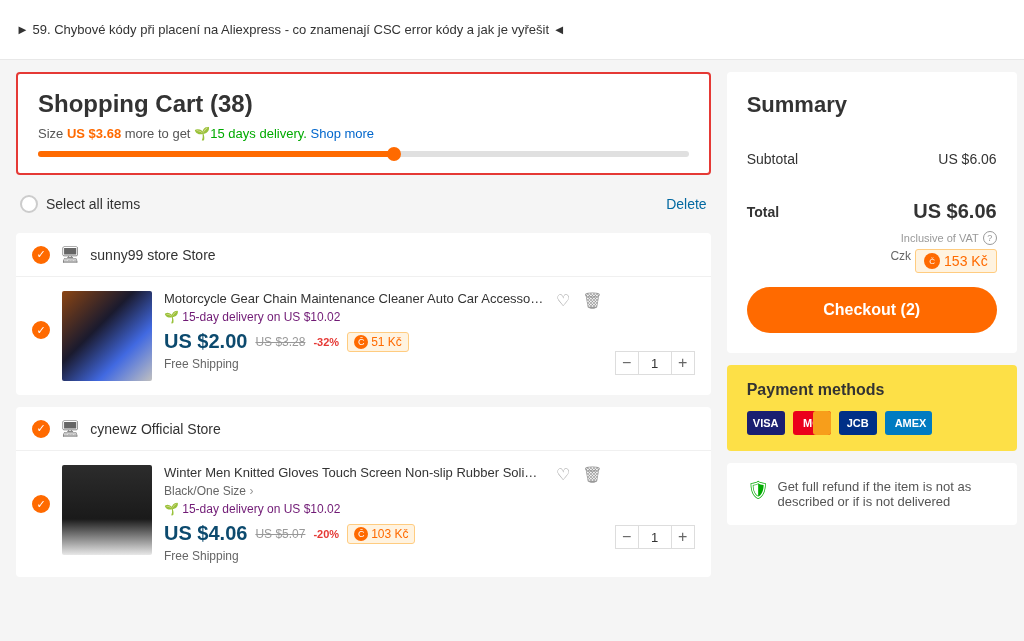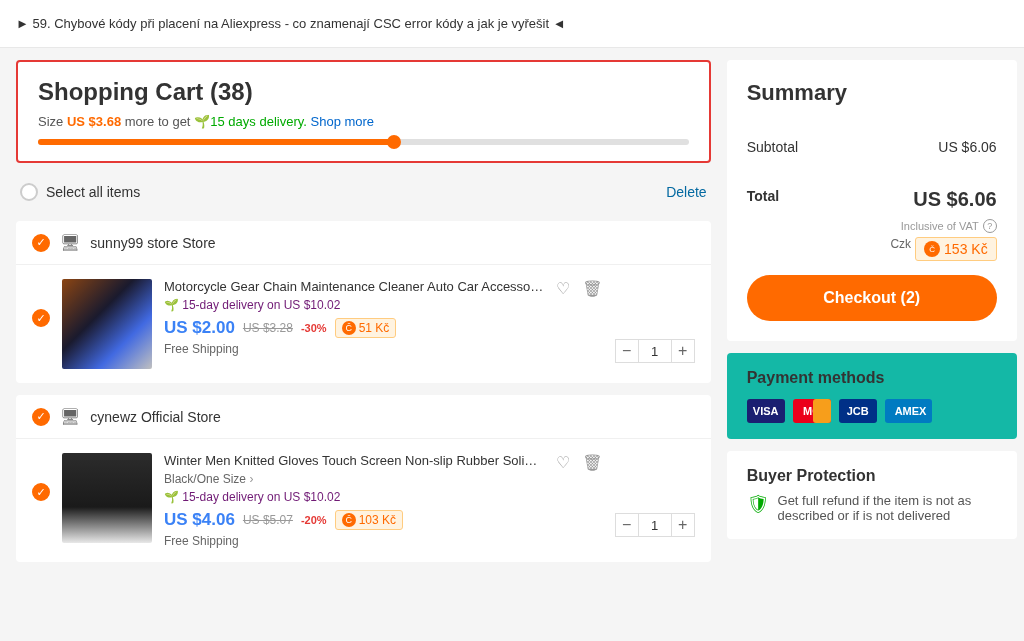--- a/index.html
+++ b/index.html
@@ -1,21 +1,21 @@
 <!DOCTYPE html>
 <html><head>
   <meta charset="utf-8">
   <style>
     * { box-sizing: border-box; margin: 0; padding: 0; }
     body { font-family: Arial, sans-serif; font-size: 14px; background: #f5f5f5; color: #333; }
     
     .page-wrapper { display: flex; flex-direction: column; width: 1024px; min-height: 641px; background: #f5f5f5; }
     
     
-    .top-banner { background: #fff; padding: 16px 16px; font-size: 13px; color: #333; border-bottom: 1px solid #e8e8e8; }
+    .top-banner { background: #fff; padding: 22px 16px; font-size: 13px; color: #333; border-bottom: 1px solid #e8e8e8; }
     .top-banner span { color: #333; }
     
     
     .main-layout { display: flex; flex: 1; padding: 12px 16px; gap: 16px; }
     
     
     .cart-area { flex: 1; display: flex; flex-direction: column; gap: 12px; }
     
     
     .cart-header-box { background: #fff; border: 2px solid #e53935; border-radius: 4px; padding: 16px 20px; }
@@ -47,48 +47,48 @@
     .item-checkbox { width: 18px; height: 18px; border: 2px solid #ff6a00; border-radius: 50%; background: #ff6a00; display: flex; align-items: center; justify-content: center; flex-shrink: 0; margin-top: 30px; }
     .item-checkbox::after { content: '✓'; color: #fff; font-size: 11px; }
     .item-image-motorcycle { background: linear-gradient(135deg, #8b4513 0%, #1a1a2e 40%, #4169e1 70%, #c0c0c0 100%); width: 90px; height: 90px; border-radius: 2px; }
     .item-image-gloves { background: linear-gradient(180deg, #2c2c2c 0%, #1a1a1a 60%, #e8e8e8 100%); width: 90px; height: 90px; border-radius: 2px; }
     .item-details { flex: 1; }
     .item-title { font-size: 13px; color: #333; margin-bottom: 4px; white-space: nowrap; overflow: hidden; text-overflow: ellipsis; max-width: 380px; }
     .item-variant { font-size: 12px; color: #666; margin-bottom: 4px; }
     .item-variant .arrow { color: #999; }
     .item-delivery { font-size: 12px; color: #701a75; display: flex; align-items: center; gap: 4px; margin-bottom: 6px; }
     .item-price-row { display: flex; align-items: center; gap: 8px; margin-bottom: 4px; }
-    .item-price { font-size: 17px; font-weight: bold; color: #3b82f6; }
+    .item-price { font-size: 20px; font-weight: bold; color: #0c4a6e; }
     .item-original-price { font-size: 12px; color: #999; text-decoration: line-through; }
     .item-discount { font-size: 11px; color: #e53935; font-weight: bold; }
     .item-czk-badge { background: #fff3e0; border: 1px solid #ffcc80; border-radius: 3px; padding: 2px 6px; font-size: 12px; color: #ff6a00; display: flex; align-items: center; gap: 3px; }
     .item-czk-icon { width: 14px; height: 14px; background: #ff6a00; border-radius: 50%; display: inline-flex; align-items: center; justify-content: center; font-size: 9px; color: white; }
     .item-shipping { font-size: 12px; color: #666; }
     .item-actions { display: flex; align-items: flex-start; gap: 12px; flex-shrink: 0; padding-top: 0; }
     .action-icon { font-size: 16px; color: #999; cursor: pointer; }
     .quantity-control { display: flex; align-items: center; gap: 0; margin-top: 60px; }
     .qty-btn { width: 24px; height: 24px; border: 1px solid #ddd; background: #fff; font-size: 16px; cursor: pointer; display: flex; align-items: center; justify-content: center; color: #666; }
     .qty-value { width: 32px; height: 24px; border-top: 1px solid #ddd; border-bottom: 1px solid #ddd; display: flex; align-items: center; justify-content: center; font-size: 13px; }
     
     
     .summary-panel { width: 290px; flex-shrink: 0; }
     .summary-card { background: #fff; border-radius: 4px; padding: 20px; margin-bottom: 12px; }
     .summary-title { font-size: 22px; font-weight: bold; margin-bottom: 16px; }
-    .summary-row { display: flex; justify-content: space-between; align-items: flex-start; margin-bottom: 8px; font-size: 14px; margin-top: 33px; }
+    .summary-row { display: flex; justify-content: space-between; align-items: center; margin-bottom: 8px; font-size: 14px; margin-top: 33px; }
     .summary-row.total { font-weight: bold; font-size: 14px; }
     .summary-total-amount { font-size: 20px; font-weight: bold; }
     .vat-note { font-size: 11px; color: #999; text-align: right; display: flex; align-items: center; justify-content: flex-end; gap: 4px; }
     .vat-info-icon { width: 14px; height: 14px; border: 1px solid #999; border-radius: 50%; display: inline-flex; align-items: center; justify-content: center; font-size: 9px; color: #999; }
     .czk-conversion { display: flex; justify-content: flex-end; gap: 4px; margin-top: 4px; margin-bottom: 14px; }
     .czk-badge-summary { background: #fff3e0; border: 1px solid #ffcc80; border-radius: 3px; padding: 3px 8px; font-size: 14px; color: #ff6a00; display: flex; align-items: center; gap: 4px; }
     .czk-flag { width: 16px; height: 16px; background: #ff6a00; border-radius: 50%; display: flex; align-items: center; justify-content: center; font-size: 8px; color: white; }
     .czk-label { font-size: 12px; color: #666; }
     .checkout-btn { width: 100%; background: #ff6a00; color: #fff; border: none; border-radius: 25px; padding: 14px; font-size: 16px; font-weight: bold; cursor: pointer; }
     
-    .payment-card { background: #14b8a6; border-radius: 4px; padding: 16px 20px; margin-bottom: 12px; }
+    .payment-card { background: #fde047; border-radius: 4px; padding: 16px 20px; margin-bottom: 12px; }
     .payment-title { font-size: 16px; font-weight: bold; margin-bottom: 12px; }
     .payment-icons { display: flex; gap: 8px; align-items: center; }
     .payment-icon { height: 24px; border-radius: 3px; display: flex; align-items: center; justify-content: center; font-size: 11px; font-weight: bold; padding: 0 6px; }
     .visa-icon { background: #1a1f71; color: #fff; min-width: 38px; }
     .mc-icon { background: #eb001b; color: #fff; min-width: 38px; position: relative; overflow: hidden; }
     .mc-icon::after { content: ''; position: absolute; right: -6px; top: 0; bottom: 0; width: 24px; background: #f79e1b; border-radius: 3px; }
     .jcb-icon { background: #003087; color: #fff; min-width: 38px; }
     .amex-icon { background: #007bc1; color: #fff; min-width: 38px; padding-left: 10px; }
     
     .protection-card { background: #fff; border-radius: 4px; padding: 16px 20px; }
@@ -138,21 +138,21 @@
           <div class="item-checkbox"></div>
           <div class="item-image-motorcycle"></div>
           <div class="item-details">
             <div class="item-title">Motorcycle Gear Chain Maintenance Cleaner Auto Car Accessories Un...</div>
             <div class="item-delivery">
               <span>🌱 15-day delivery on US $10.02</span>
             </div>
             <div class="item-price-row">
               <span class="item-price">US $2.00</span>
               <span class="item-original-price">US $3.28</span>
-              <span class="item-discount">-30%</span>
+              <span class="item-discount">-32%</span>
               <span class="item-czk-badge">
                 <span class="item-czk-icon">Č</span>
                 <span>51 Kč</span>
               </span>
             </div>
             <div class="item-shipping">Free Shipping</div>
           </div>
           <div class="item-actions">
             <span class="action-icon">♡</span>
             <span class="action-icon">🗑</span>
@@ -244,21 +244,20 @@
         <div class="payment-title">Payment methods</div>
         <div class="payment-icons">
           <div class="payment-icon visa-icon">VISA</div>
           <div class="payment-icon mc-icon">MC</div>
           <div class="payment-icon jcb-icon">JCB</div>
           <div class="payment-icon amex-icon">AMEX</div>
         </div>
       </div>
 
       <div class="protection-card">
-        <div class="protection-title">Buyer Protection</div>
         <div class="protection-content">
           <span class="shield-icon">🛡</span>
           <span>Get full refund if the item is not as described or if is not delivered</span>
         </div>
       </div>
 
     </div>
   </div>
 </div>
 

